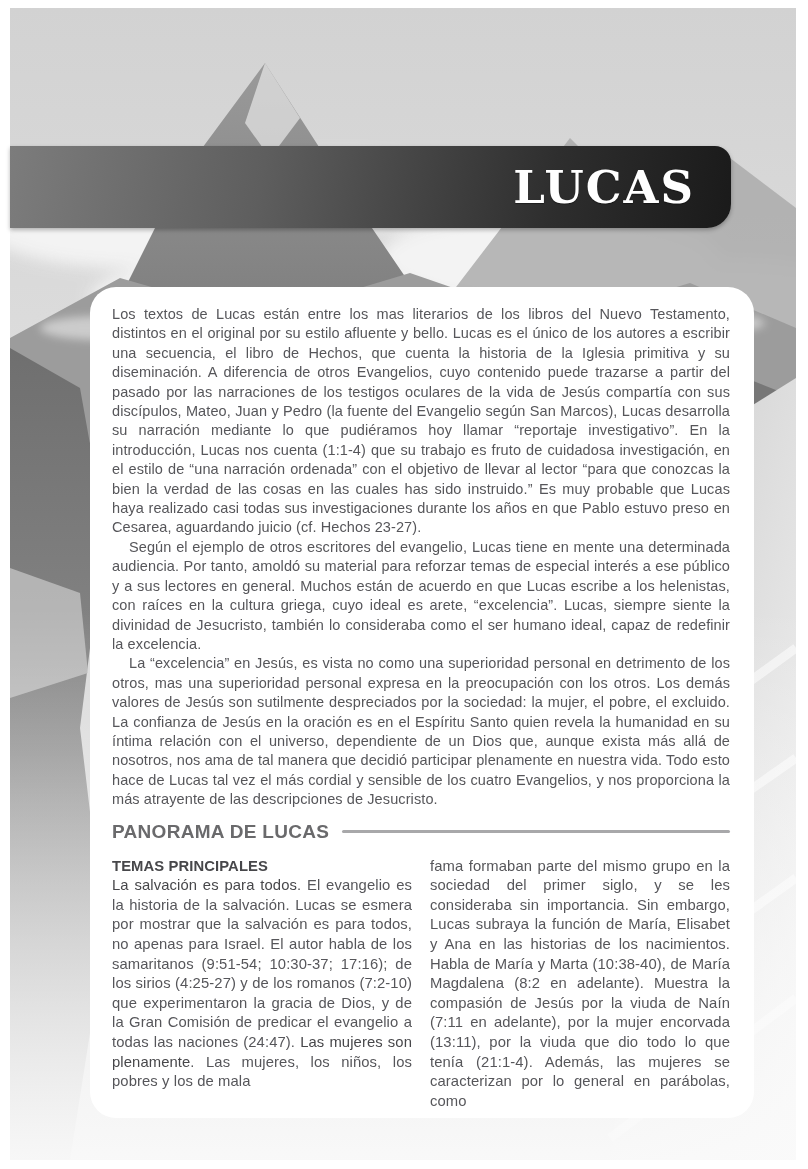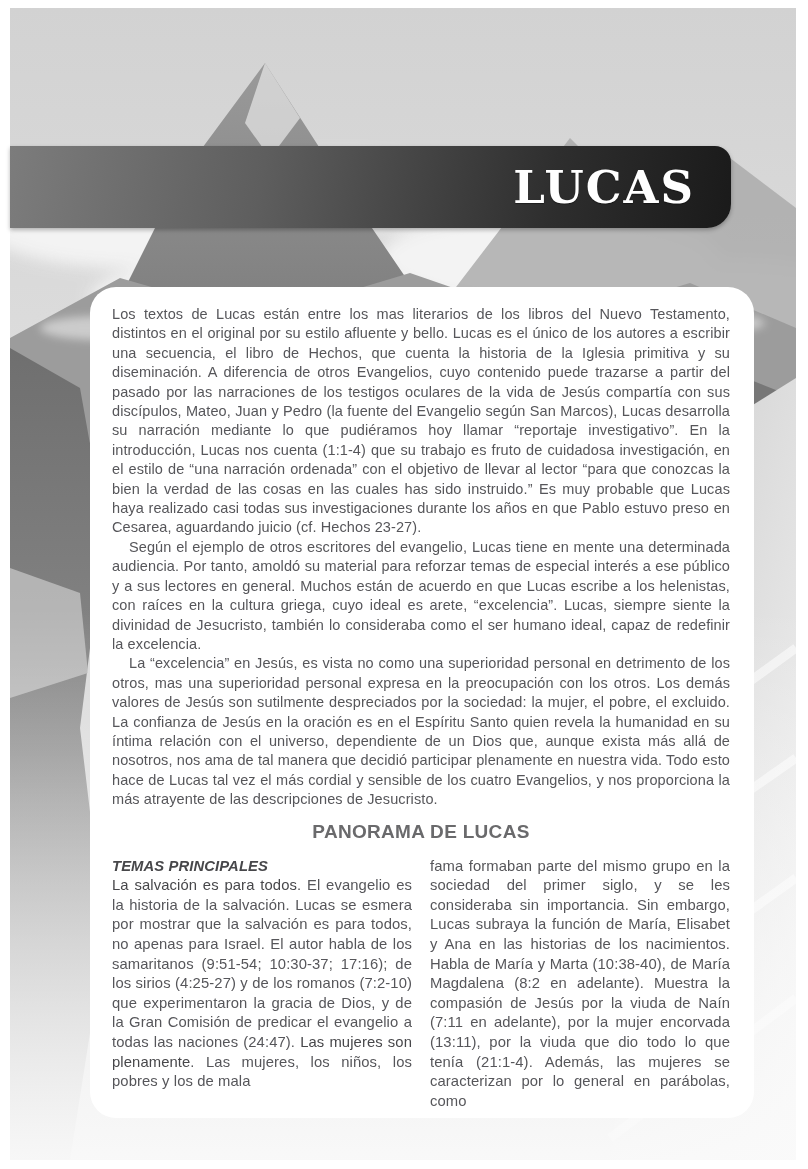--- a/index.html
+++ b/index.html
@@ -33,33 +33,33 @@
     background:#ffffff; border-radius:26px;
     padding:18px 24px 0 22px;
     margin-left:12px;
   }
   .intro p {
     font-size:14.5px; line-height:19.4px; text-align:justify;
     color:#56565a; letter-spacing:0.1px;
   }
   .intro p.indent { text-indent:17px; }
 
-  .section-row { display:flex; align-items:center; margin-top:11px;flex-direction:column; }
+  .section-row { display:flex; align-items:center; margin-top:11px; }
   .section-title {
     font-size:19px; font-weight:bold; color:#6a6a6c; letter-spacing:0.3px;
     white-space:nowrap;
   }
   .section-rule { flex:1; height:3px; background:#a8a8aa; margin-left:13px; border-radius:2px; }
 
   .columns { display:flex; gap:18px; margin-top:14px; }
   .col {
     flex:1; font-size:14.8px; line-height:19.6px; text-align:justify;
     color:#56565a; letter-spacing:0.1px;
   }
-  .col-heading { font-weight:bold; color:#47474a; text-align:left;font-style:italic; }
+  .col-heading { font-weight:bold; color:#47474a; text-align:left; }
   .topic-title { font-weight:normal; color:#47474a; }
 </style>
 </head>
 <body>
 
 <div class="page">
 
   <div class="photo">
     <svg viewBox="0 0 786 1152" preserveAspectRatio="none">
       <defs>

